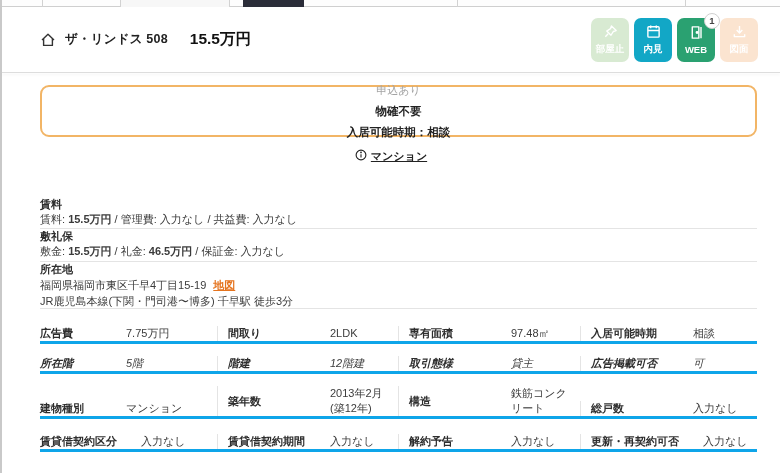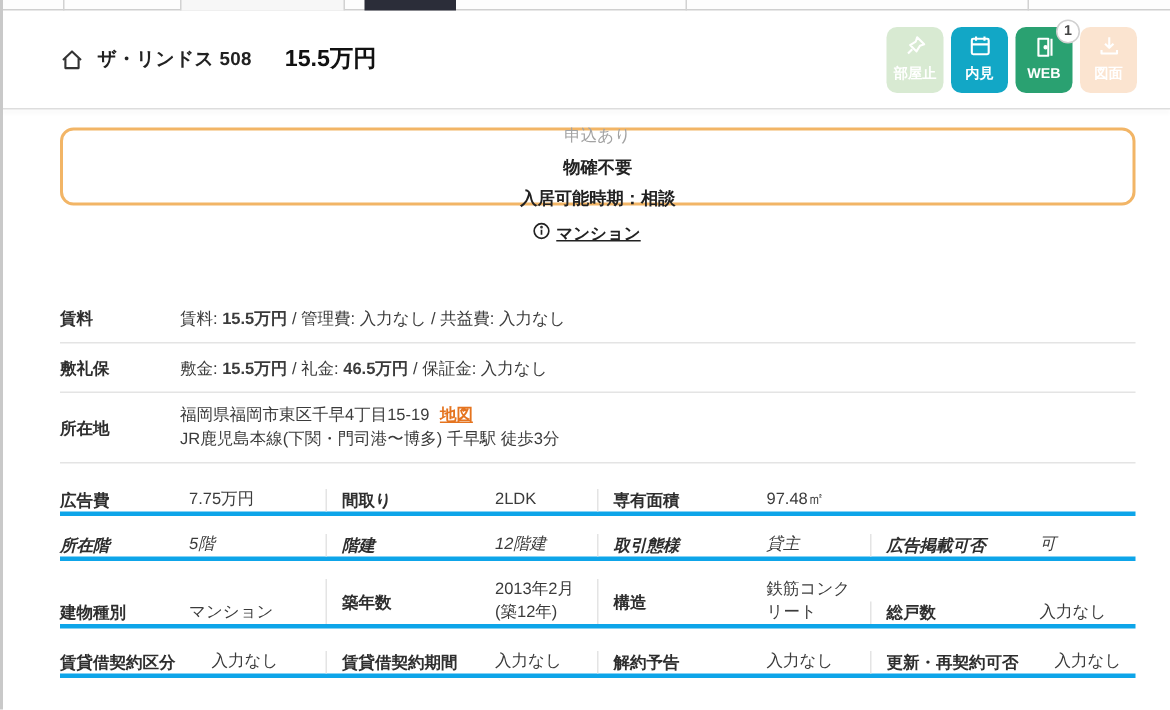--- a/index.html
+++ b/index.html
@@ -42,21 +42,21 @@
   .sb-muted { color:#a3a3a3; font-size:11px; }
   .sb-strong { color:#222; font-size:11.5px; font-weight:bold; }
 
   .info-link-row { text-align:center; margin-top:10px; }
   .info-link { display:inline-flex; align-items:center; gap:4px; font-size:11px; font-weight:bold; color:#222;
     cursor:pointer; background:none; border:none; font-family:inherit; padding:0; }
   .info-link .txt { text-decoration:underline; }
 
   
   .details { margin:32px 23px 0 38px; font-size:11px; }
-  .row-full { display:flex; align-items:center; border-bottom:1px solid #e4e4e4; }
+  .row-full { display:flex; align-items:flex-start; border-bottom:1px solid #e4e4e4;flex-direction:column; }
   .row-full .lbl { width:80px; flex-shrink:0; font-weight:bold; color:#2e2e2e; }
   .row-full .val { flex:1; color:#3b3b3b; }
   .amt { font-weight:bold; }
   .h32 { height:32px; } .h33 { height:33px; } .h47 { height:47px; }
   .addr-lines { line-height:16px; }
   .map-link { color:#e5741f; font-weight:bold; text-decoration:underline; margin-left:7px; cursor:pointer; }
 
   .row-grid { display:flex; align-items:flex-end; border-bottom:3px solid #0ea5e9; }
   .rh35 { height:35px; } .rh30 { height:30px;font-style:italic; } .rh45 { height:45px; } .rh33 { height:33px; }
   .cell { display:flex; align-items:center; }
@@ -182,20 +182,24 @@
           <span class="cval">7.75万円</span>
         </div>
       <div class="cell c2">
           <span class="clbl">間取り</span>
           <span class="cval">2LDK</span>
         </div>
       <div class="cell c3">
           <span class="clbl">専有面積</span>
           <span class="cval">97.48㎡</span>
         </div>
+      <div class="cell c4">
+          <span class="clbl">入居可能時期</span>
+          <span class="cval">相談</span>
+        </div>
     </div>
 
     <div class="row-grid rh30">
       <div class="cell c1">
           <span class="clbl">所在階</span>
           <span class="cval">5階</span>
         </div>
       <div class="cell c2">
           <span class="clbl">階建</span>
           <span class="cval">12階建</span>

